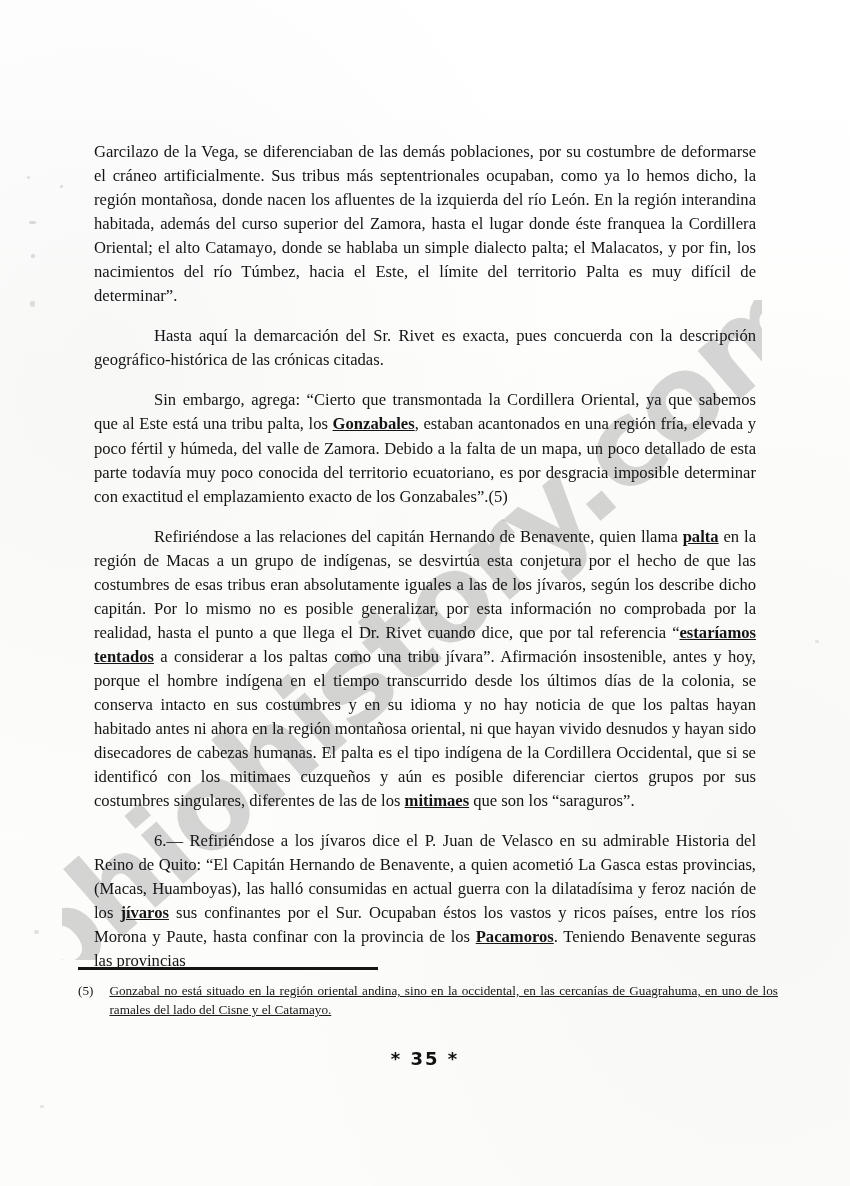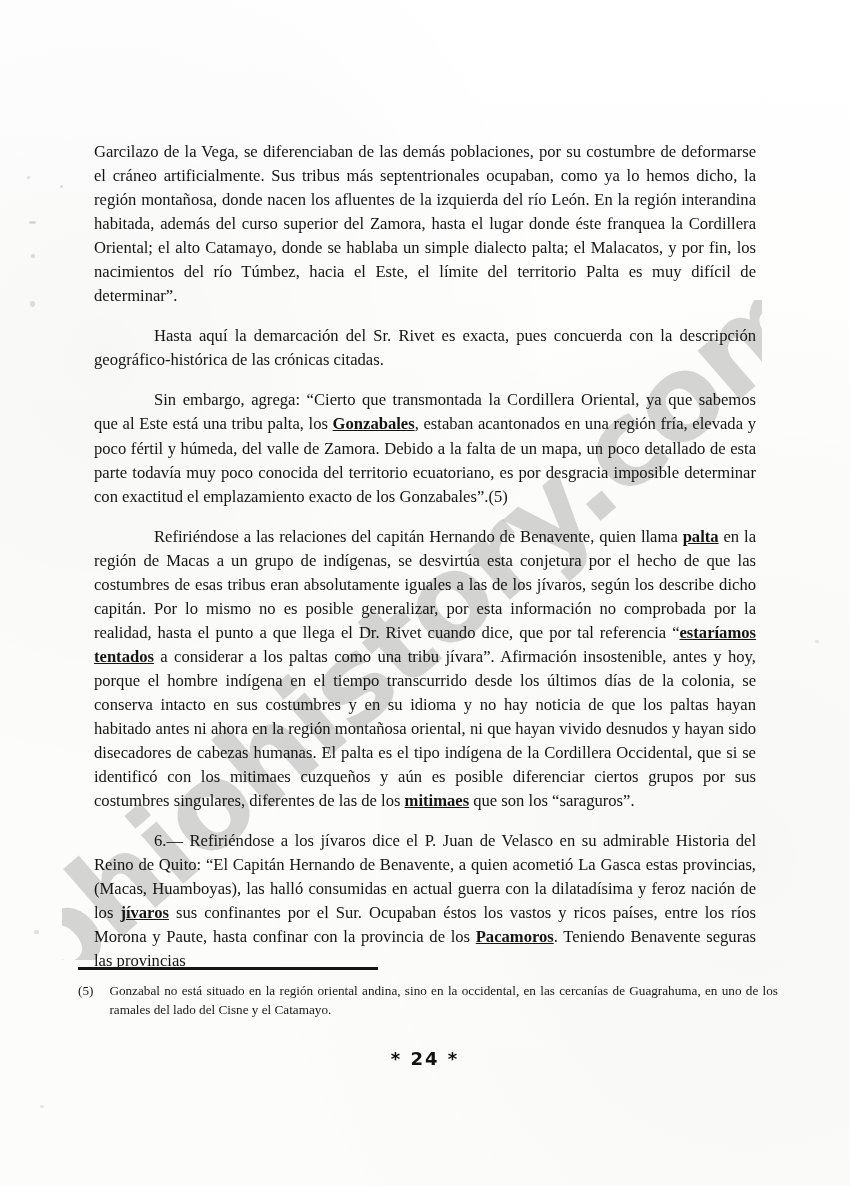--- a/index.html
+++ b/index.html
@@ -110,20 +110,21 @@
   .footnote .fn-wrap {
     display: flex;
     gap: 16px;
   }
   .footnote .fn-marker {
     flex: 0 0 auto;
   }
   .footnote .fn-body {
     flex: 1 1 auto;
     text-align: justify;
+    text-decoration: underline;
   }
 
   
   .page-number {
     position: absolute;
     left: 0;
     right: 0;
     top: 1048px;
     text-align: center;
     font-family: "DejaVu Sans", sans-serif;
@@ -163,15 +164,15 @@
 
   <div class="footnote-rule"></div>
 
   <div class="footnote">
     <div class="fn-wrap">
       <span class="fn-marker">(5)</span>
       <span class="fn-body">Gonzabal no está situado en la región oriental andina, sino en la occidental, en las cercanías de Guagrahuma, en uno de los ramales del lado del Cisne y el Catamayo.</span>
     </div>
   </div>
 
-  <div class="page-number">* 24 *</div>
+  <div class="page-number">* 35 *</div>
 
 </div>
 
 </body></html>

